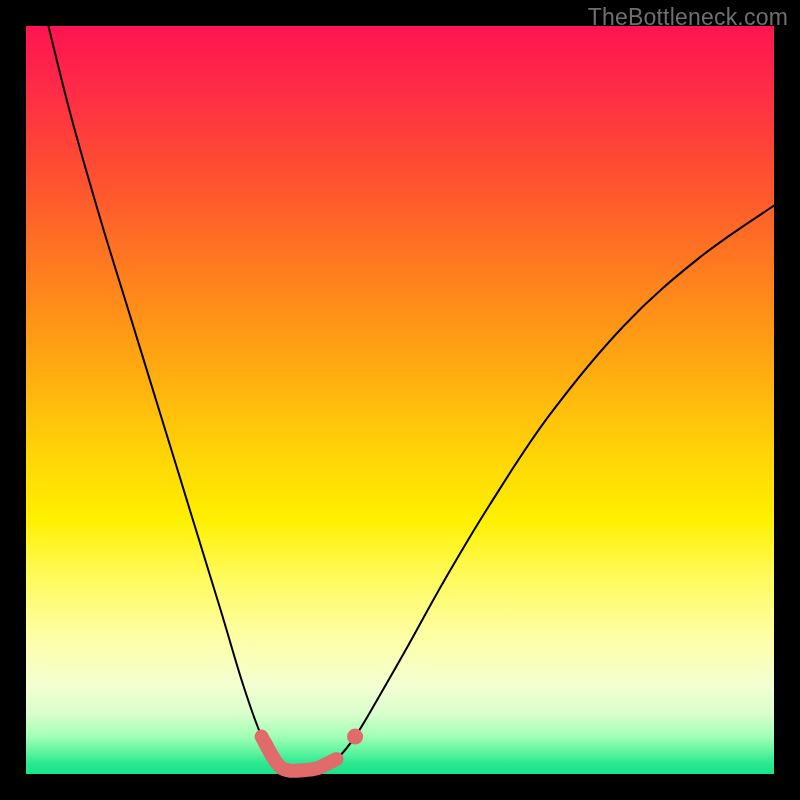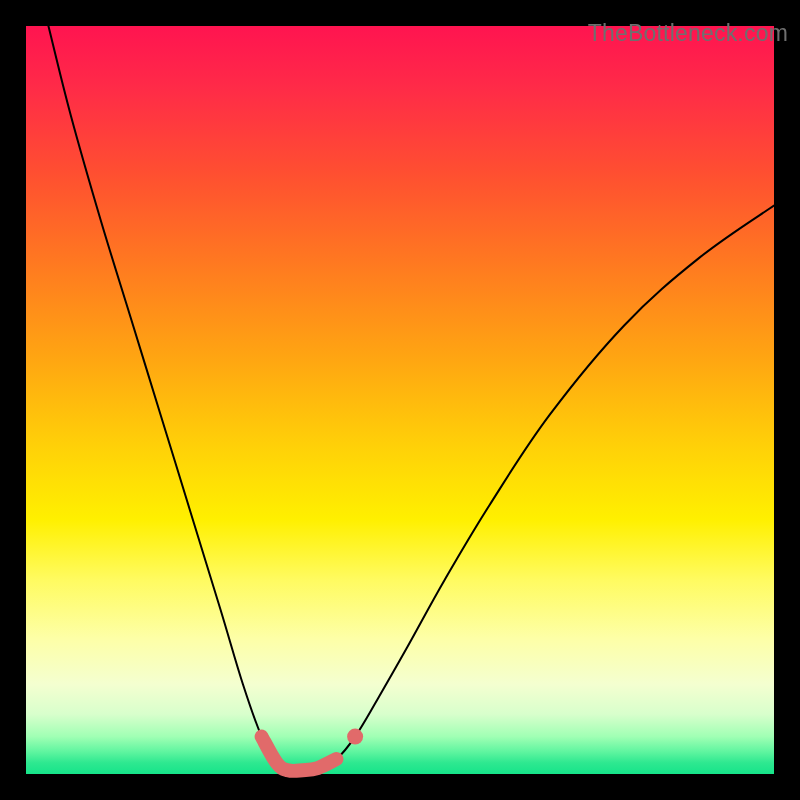--- a/index.html
+++ b/index.html
@@ -30,21 +30,21 @@
       #f4ffd0 88%,
       #d8ffcc 92%,
       #a0ffb4 95%,
       #60f5a0 97%,
       #2ee890 98.5%,
       #16e48a 100%
     );
   }
   .watermark {
     position: absolute;
-    top: 20px;
+    top: 4px;
     right: 12px;
     color: #6f6f6f;
     font-size: 23px;
     font-weight: 500;
     letter-spacing: 0.2px;
     user-select: none;
   }
   svg.curve {
     position: absolute;
     left: 0;

